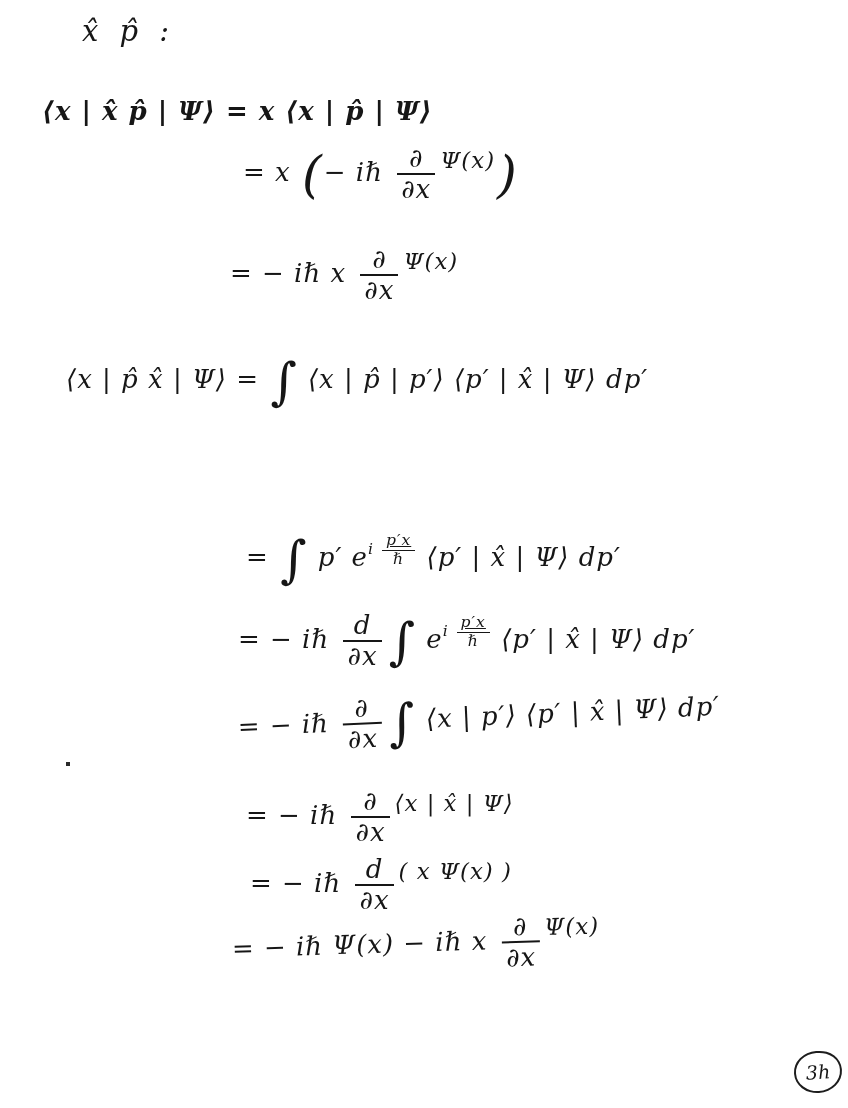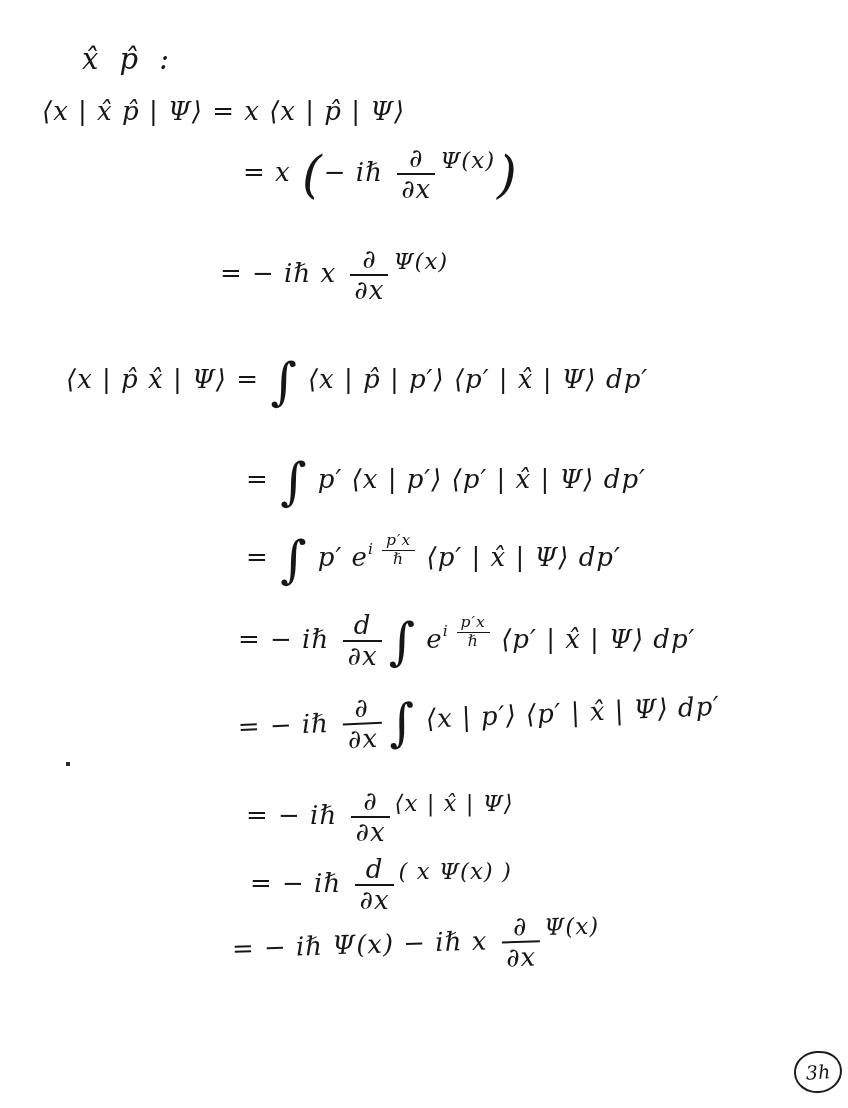--- a/index.html
+++ b/index.html
@@ -16,21 +16,21 @@
   }
   .eq {
     position:absolute;
     white-space:nowrap;
     font-style:italic;
     font-size:26px;
     color:#161616;
     letter-spacing:1px;
     transform-origin:left center;
   }
-  .heading { font-size:29px; letter-spacing:6px;margin-top:28px; }
+  .heading { font-size:29px; letter-spacing:6px; }
   .eq span.txt { }
   .eq span.big {
     font-size:1.95em;
     font-weight:300;
     vertical-align:-0.22em;
     letter-spacing:0;
     padding:0 2px;
   }
   .eq span.hi {
     vertical-align:0.55em;
@@ -48,21 +48,21 @@
     border-bottom:2px solid #161616;
     padding:0 4px 1px 4px;
   }
   .frac .den { display:block; padding:1px 4px 0 4px; }
   .eq span.supfrac {
     display:inline-block;
     vertical-align:0.75em;
     font-size:0.6em;
   }
   .eq span.supfrac .frac { margin:0 2px; vertical-align:middle; }
-  .eq span.supfrac .frac .num { border-bottom-width:1.5px; }
+  .eq span.supfrac .frac .num { border-bottom-width:1.5px;text-decoration:underline; }
   .slant-up { transform:rotate(-2.5deg); }
   .slant-up-sm { transform:rotate(-1.8deg); }
   .page-label {
     position:absolute;
     left:794px; top:1051px;
     width:44px; height:38px;
     border:2px solid #1d1d1d;
     border-radius:50% 48% 52% 50%;
     display:flex; align-items:center; justify-content:center;
     font-style:italic;
@@ -77,26 +77,25 @@
     background:#2a2a2a;
   }
 </style>
 </head>
 <body>
 
 <div class="page">
 
   <div class="eq heading" style="left:82px; top:14px;">x̂ p̂  :</div>
 
-  <div class="eq" style="left:42px;  top:96px;"><span class="txt">⟨x | x̂ p̂ | Ψ⟩  =  x ⟨x | p̂ | Ψ⟩</span></div>
+  <div class="eq" style="left:42px;  top:96px;font-weight:bold;"><span class="txt">⟨x | x̂ p̂ | Ψ⟩  =  x ⟨x | p̂ | Ψ⟩</span></div>
   <div class="eq" style="left:243px; top:145px;"><span class="txt">=  x </span><span class="big">(</span><span class="txt">− iℏ </span><span class="frac"><span class="num">∂</span><span class="den">∂x</span></span><span class="hi">Ψ(x)</span><span class="big">)</span></div>
-  <div class="eq" style="left:220px; top:246px;"><span class="txt">=  − iℏ x </span><span class="frac"><span class="num">∂</span><span class="den">∂x</span></span><span class="hi">Ψ(x)</span></div>
+  <div class="eq" style="left:230px; top:246px;"><span class="txt">=  − iℏ x </span><span class="frac"><span class="num">∂</span><span class="den">∂x</span></span><span class="hi">Ψ(x)</span></div>
 
   <div class="eq" style="left:66px;  top:352px;"><span class="txt">⟨x | p̂ x̂ | Ψ⟩ = </span><span class="big">∫</span><span class="txt"> ⟨x | p̂ | p′⟩ ⟨p′ | x̂ | Ψ⟩ dp′</span></div>
-  <div class="eq" style="left:246px; top:452px;"><span class="txt">= </span><span class="big">∫</span><span class="txt"> p′ ⟨x | p′⟩ ⟨p′ | x̂ | Ψ⟩ dp′</span></div>
   <div class="eq" style="left:246px; top:530px;"><span class="txt">= </span><span class="big">∫</span><span class="txt"> p′ e</span><span class="supfrac"><span>i </span><span class="frac"><span class="num">p′x</span><span class="den">ℏ</span></span></span><span class="txt"> ⟨p′ | x̂ | Ψ⟩ dp′</span></div>
   <div class="eq" style="left:238px; top:612px;"><span class="txt">= − iℏ </span><span class="frac"><span class="num">d</span><span class="den">∂x</span></span><span class="big">∫</span><span class="txt"> e</span><span class="supfrac"><span>i </span><span class="frac"><span class="num">p′x</span><span class="den">ℏ</span></span></span><span class="txt"> ⟨p′ | x̂ | Ψ⟩ dp′</span></div>
   <div class="eq slant-up" style="left:238px; top:700px;"><span class="txt">= − iℏ </span><span class="frac"><span class="num">∂</span><span class="den">∂x</span></span><span class="big">∫</span><span class="txt"> ⟨x | p′⟩ ⟨p′ | x̂ | Ψ⟩ dp′</span></div>
   <div class="eq" style="left:246px; top:788px;"><span class="txt">= − iℏ </span><span class="frac"><span class="num">∂</span><span class="den">∂x</span></span><span class="hi">⟨x | x̂ | Ψ⟩</span></div>
   <div class="eq" style="left:250px; top:856px;"><span class="txt">= − iℏ </span><span class="frac"><span class="num">d</span><span class="den">∂x</span></span><span class="hi">( x Ψ(x) )</span></div>
   <div class="eq slant-up-sm" style="left:232px; top:922px;"><span class="txt">= − iℏ Ψ(x)  −  iℏ x </span><span class="frac"><span class="num">∂</span><span class="den">∂x</span></span><span class="hi">Ψ(x)</span></div>
 
   <div class="ink-speck"></div>
 
   <div class="page-label">

